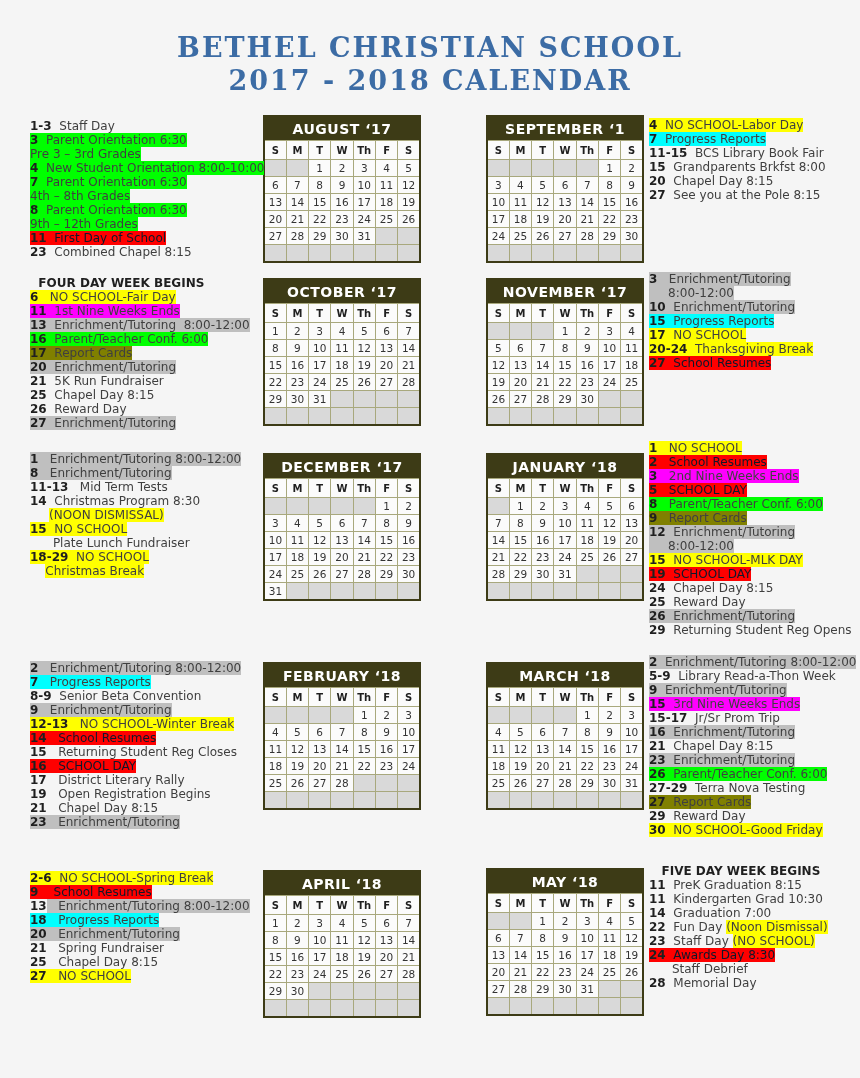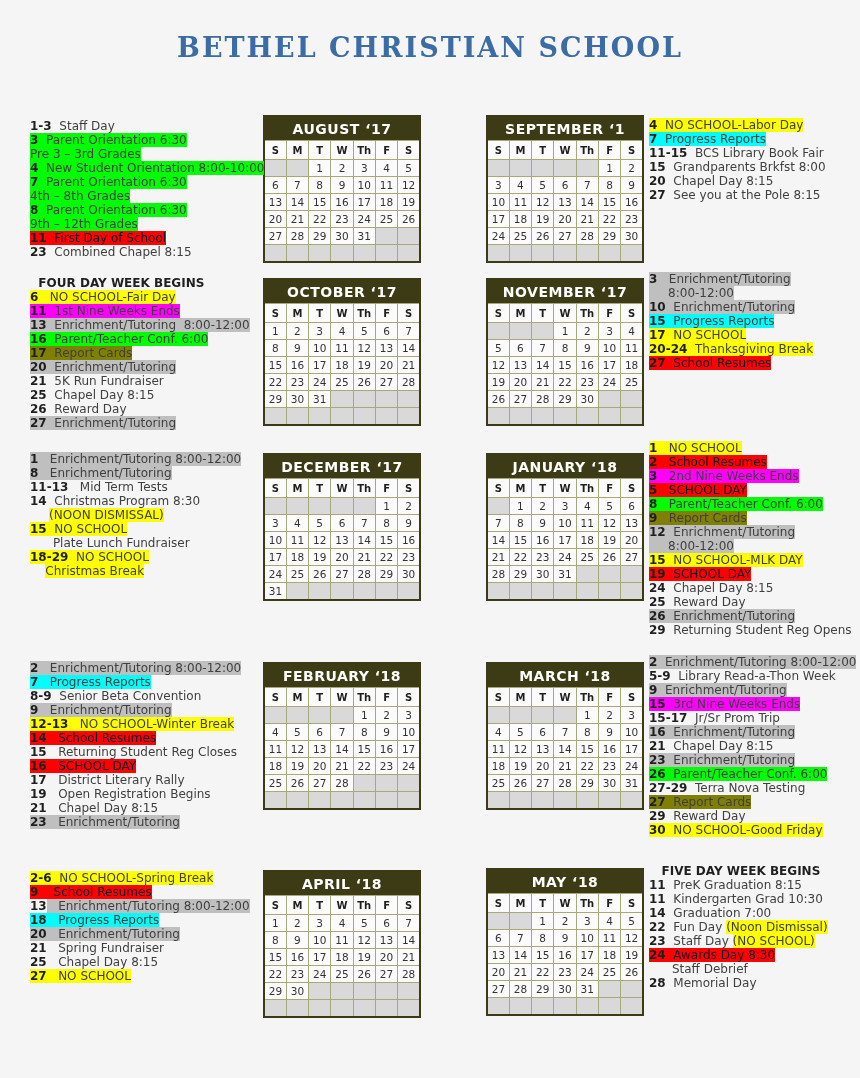--- a/index.html
+++ b/index.html
@@ -48,20 +48,21 @@
   .hl-olive{background:#808000;}
   .hl-gray{background:#bfbfbf;}
   .hl-red{background:#ff0000;color:#0f172a;}
   td.hl-red{color:#7a1a0e;}
 </style>
 </head>
 <body>
 
 <div class="page-title">
   <div>BETHEL CHRISTIAN SCHOOL</div>
+  <div>2017 - 2018 CALENDAR</div>
 </div>
 
 <div id="content">
     <table class="cal" style="left: 263px; top: 115px;">
       <tbody>
         <tr>
           <td class="mtitle" colspan="7">AUGUST ‘17</td>
         </tr>
         <tr>
           <th>S</th>

